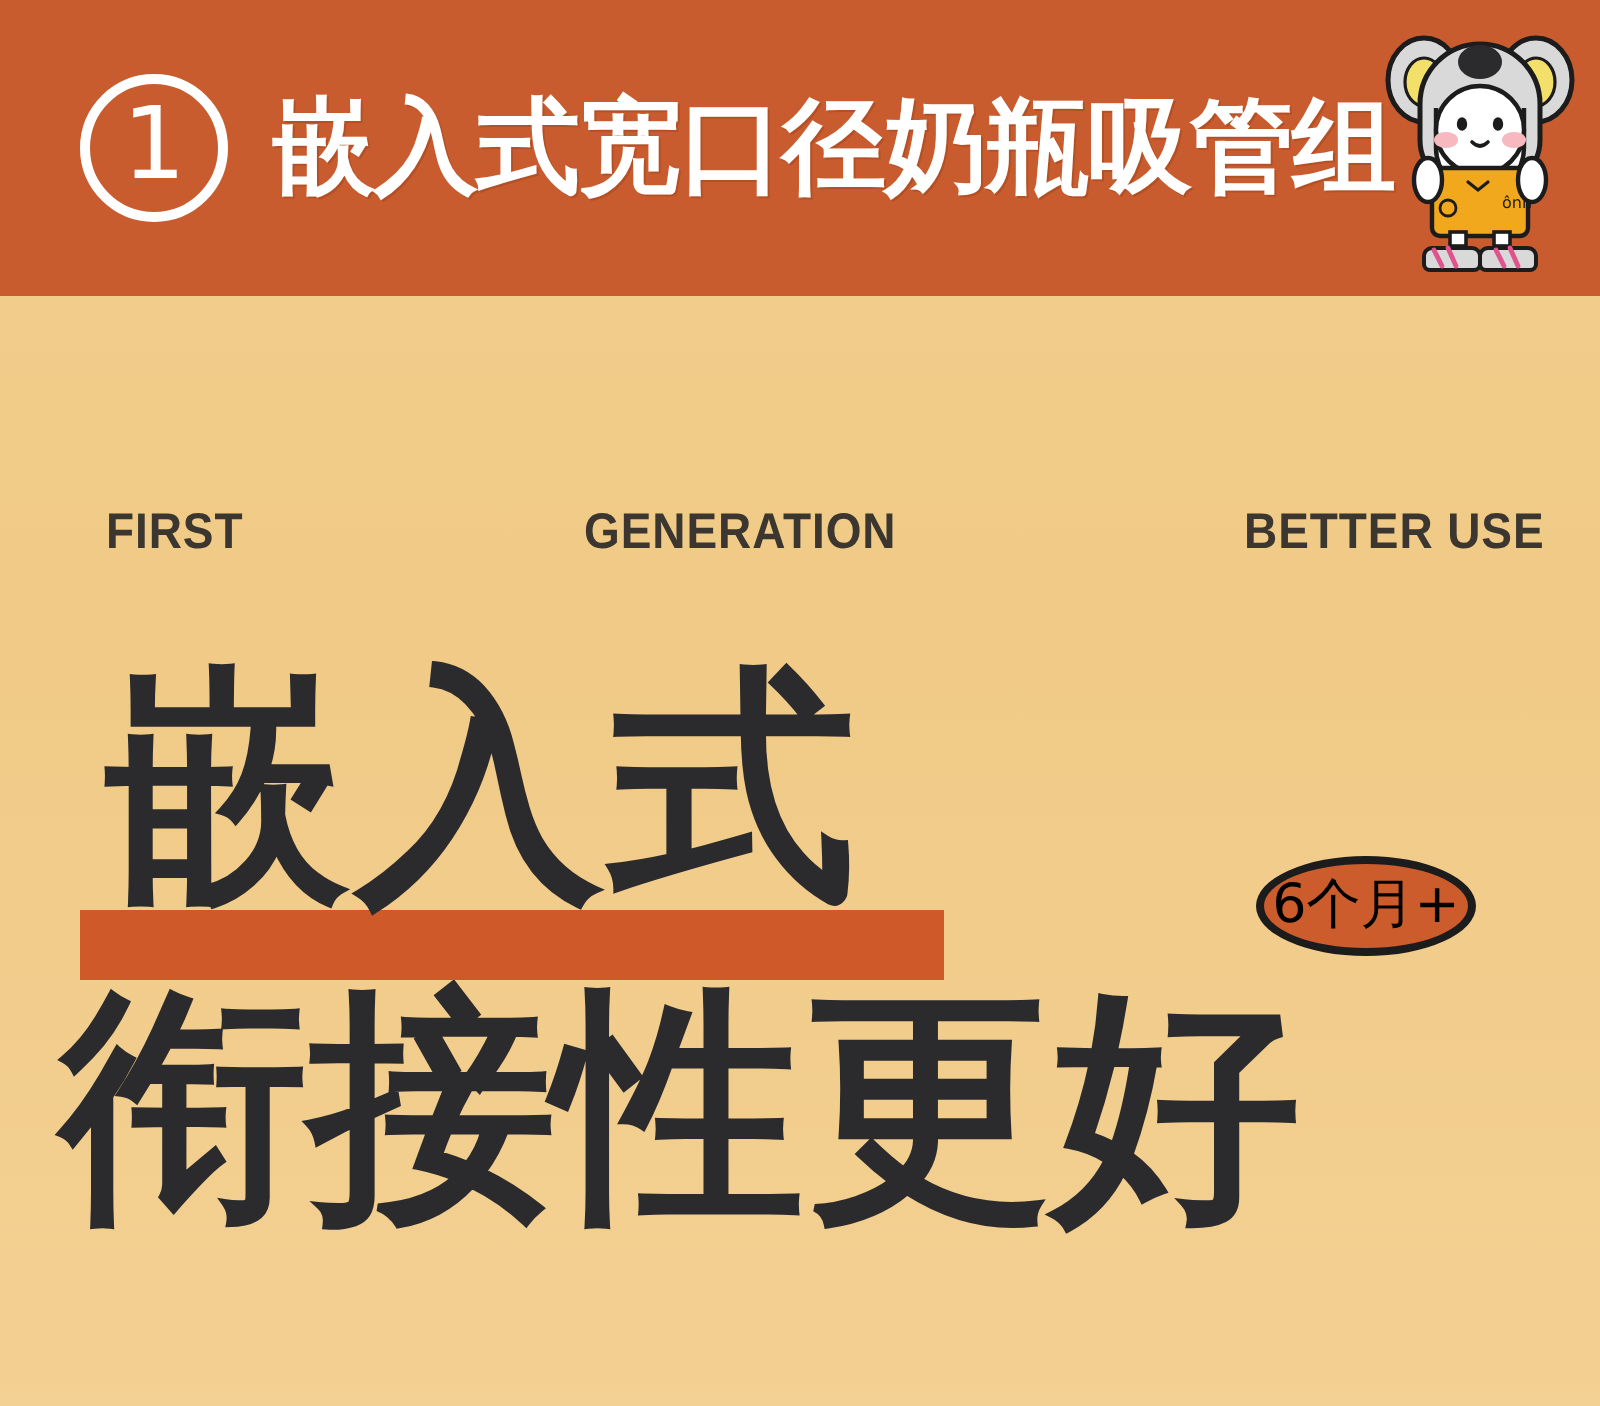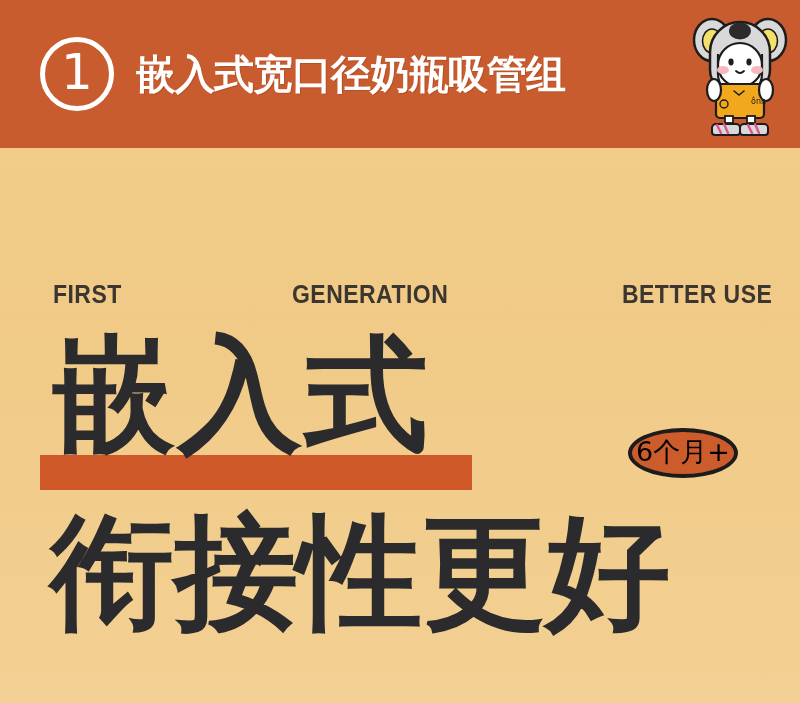--- a/index.html
+++ b/index.html
@@ -54,21 +54,21 @@
     font-size: 50px;
     line-height: 1;
     font-weight: 400;
     font-family: "DejaVu Sans", "Liberation Sans", sans-serif;
     position: relative;
     top: -2px;
   }
 
   .header-title {
     color: #ffffff;
-    font-size: 40px;
+    font-size: 52px;
     font-weight: 700;
     letter-spacing: -1px;
     white-space: nowrap;
     font-family: "DejaVu Sans", "Liberation Sans", sans-serif;
     text-shadow: 1px 1px 0 rgba(120,45,15,0.25);
   }
 
   
   .mascot {
     position: absolute;
@@ -79,21 +79,20 @@
     text-decoration: underline;
   }
 
   
   .eyebrow-row {
     position: absolute;
     left: 0;
     top: 252px;
     width: 800px;
     height: 32px;
-    margin-top: 28px;
   }
   .eyebrow {
     position: absolute;
     top: 0;
     color: #3b3630;
     font-size: 25px;
     font-weight: 700;
     letter-spacing: 0.5px;
     white-space: nowrap;
     font-family: "Liberation Sans", "DejaVu Sans", sans-serif;
@@ -136,22 +135,22 @@
     position: absolute;
     left: 40px;
     top: 125px;
     width: 432px;
     height: 35px;
     background: #d0592a;
     z-index: 1;
   }
 
   .line-two {
-    padding-left: 50px;
-    margin-top: 28px;
+    padding-left: 30px;
+    margin-top: 10px;
     letter-spacing: 0px;
   }
 
   
   .age-badge {
     position: absolute;
     left: 628px;
     top: 428px;
     width: 110px;
     height: 50px;

